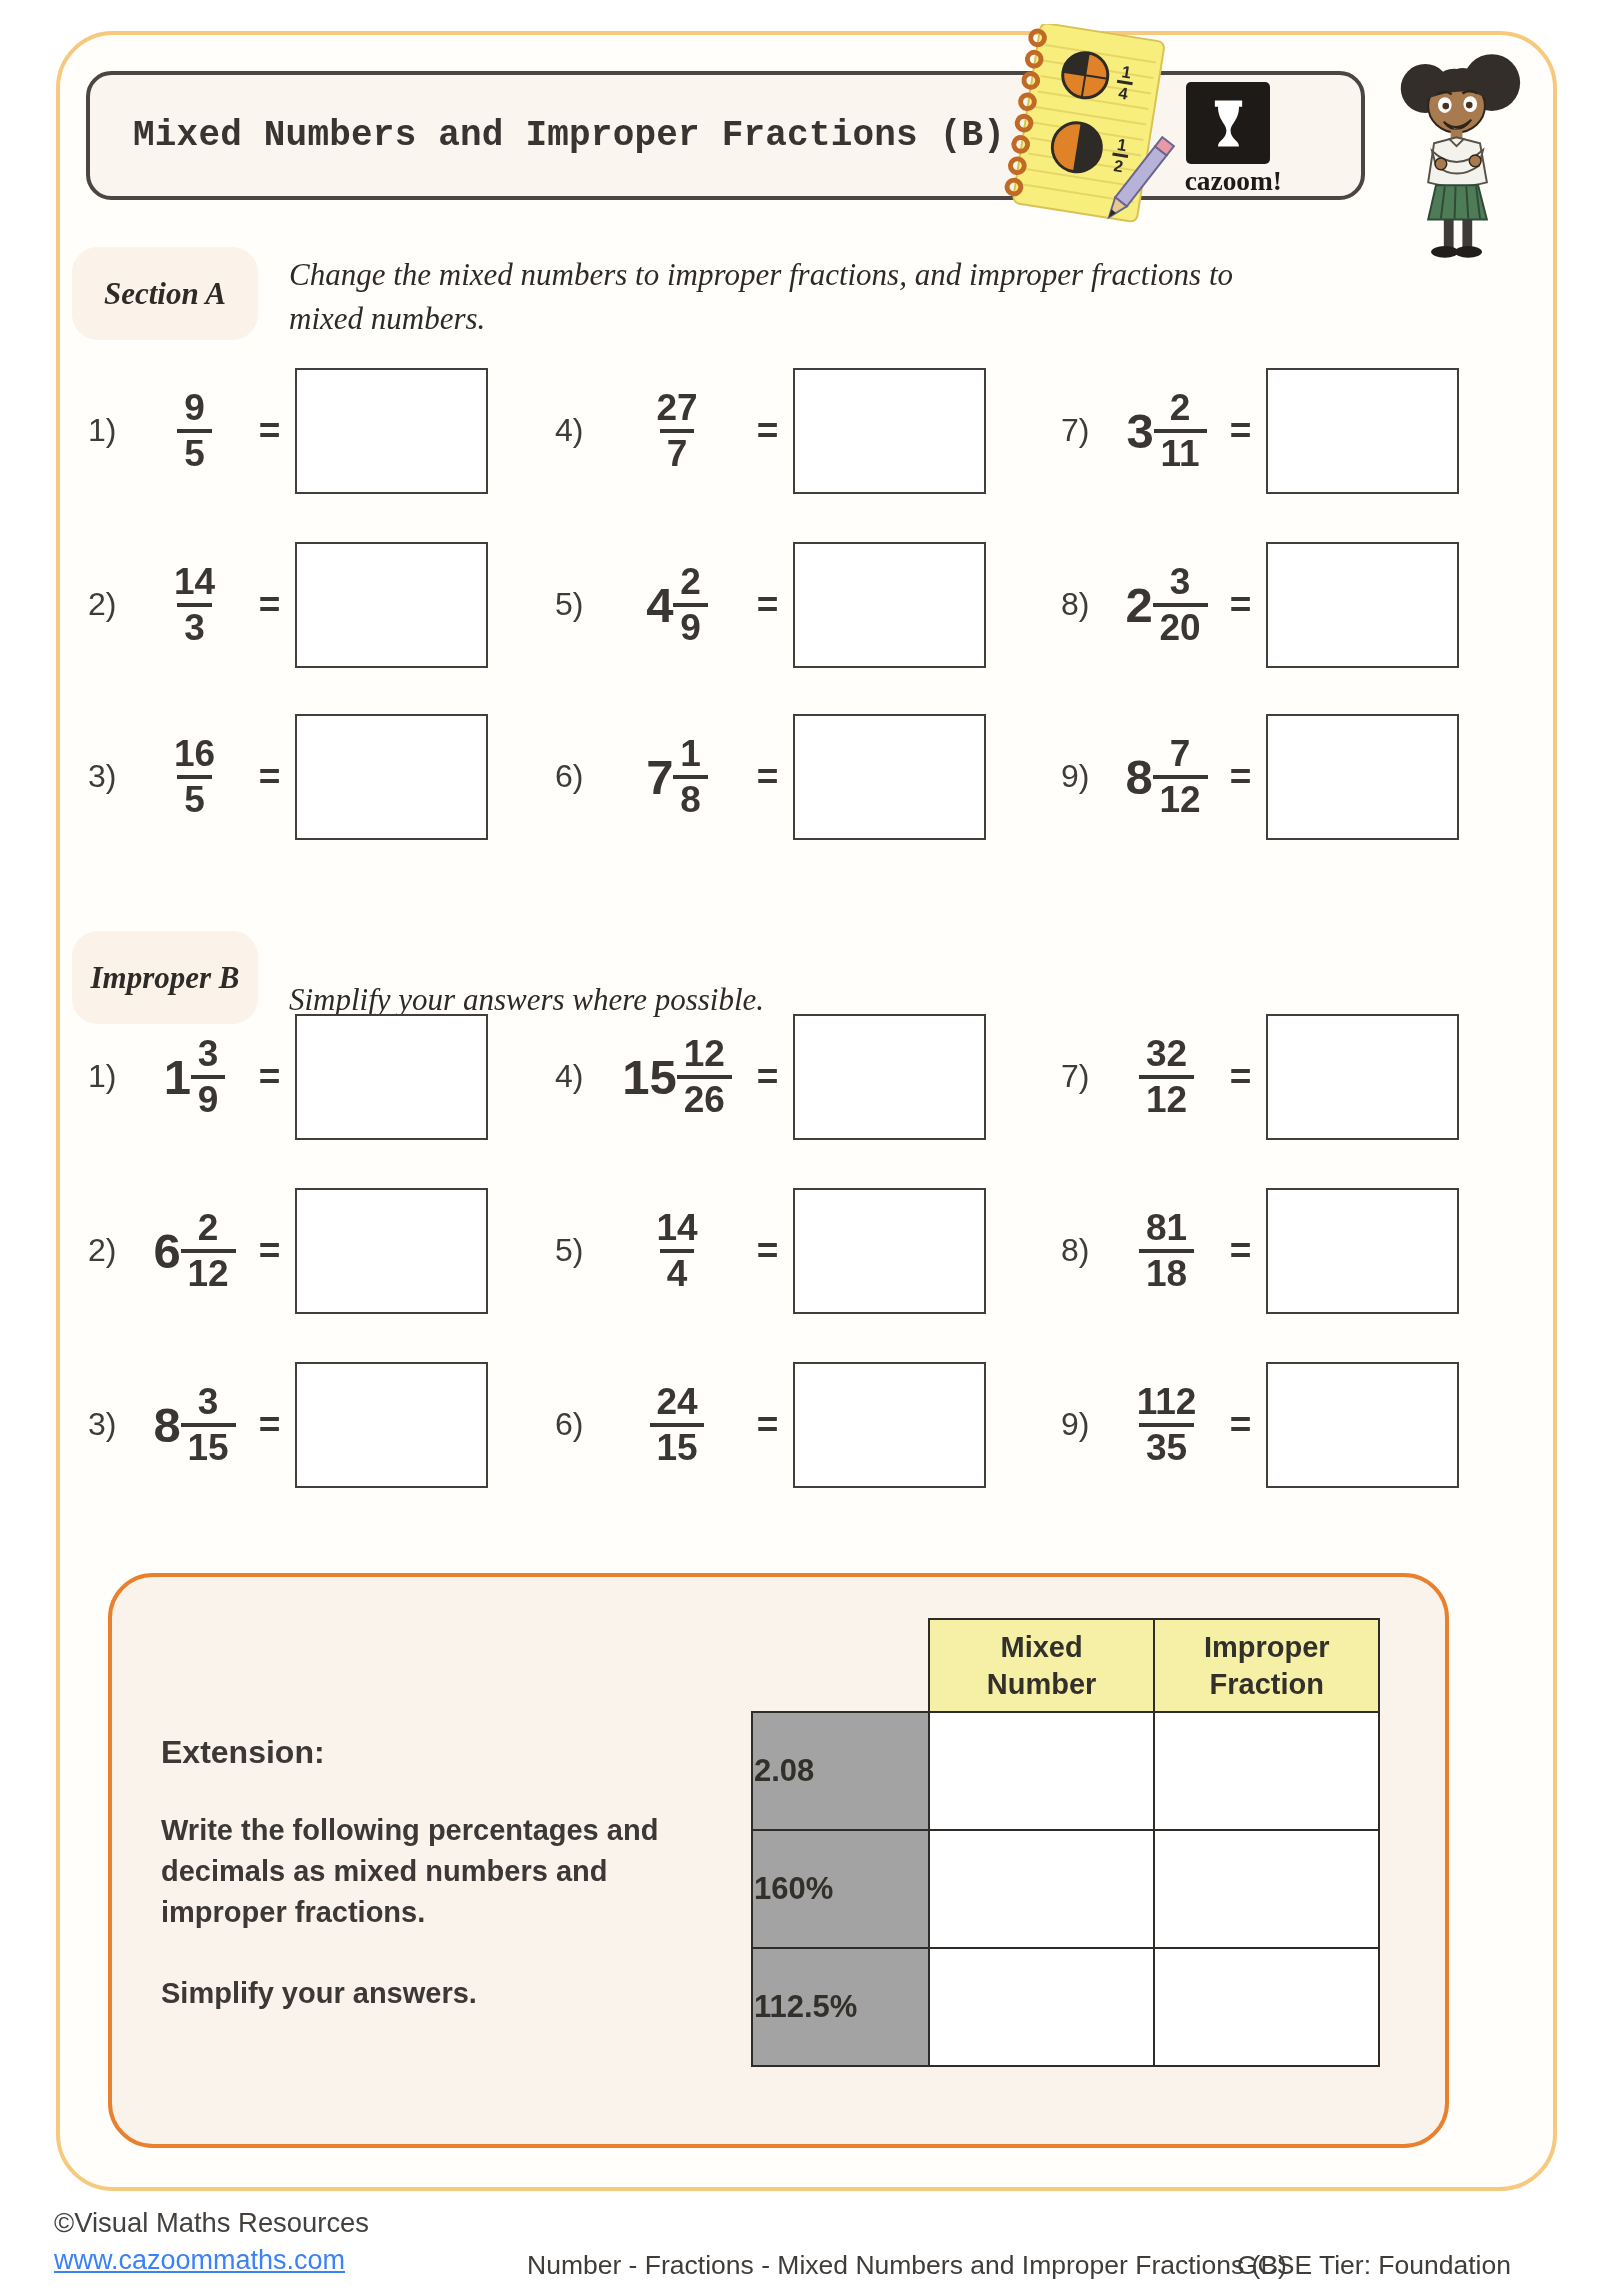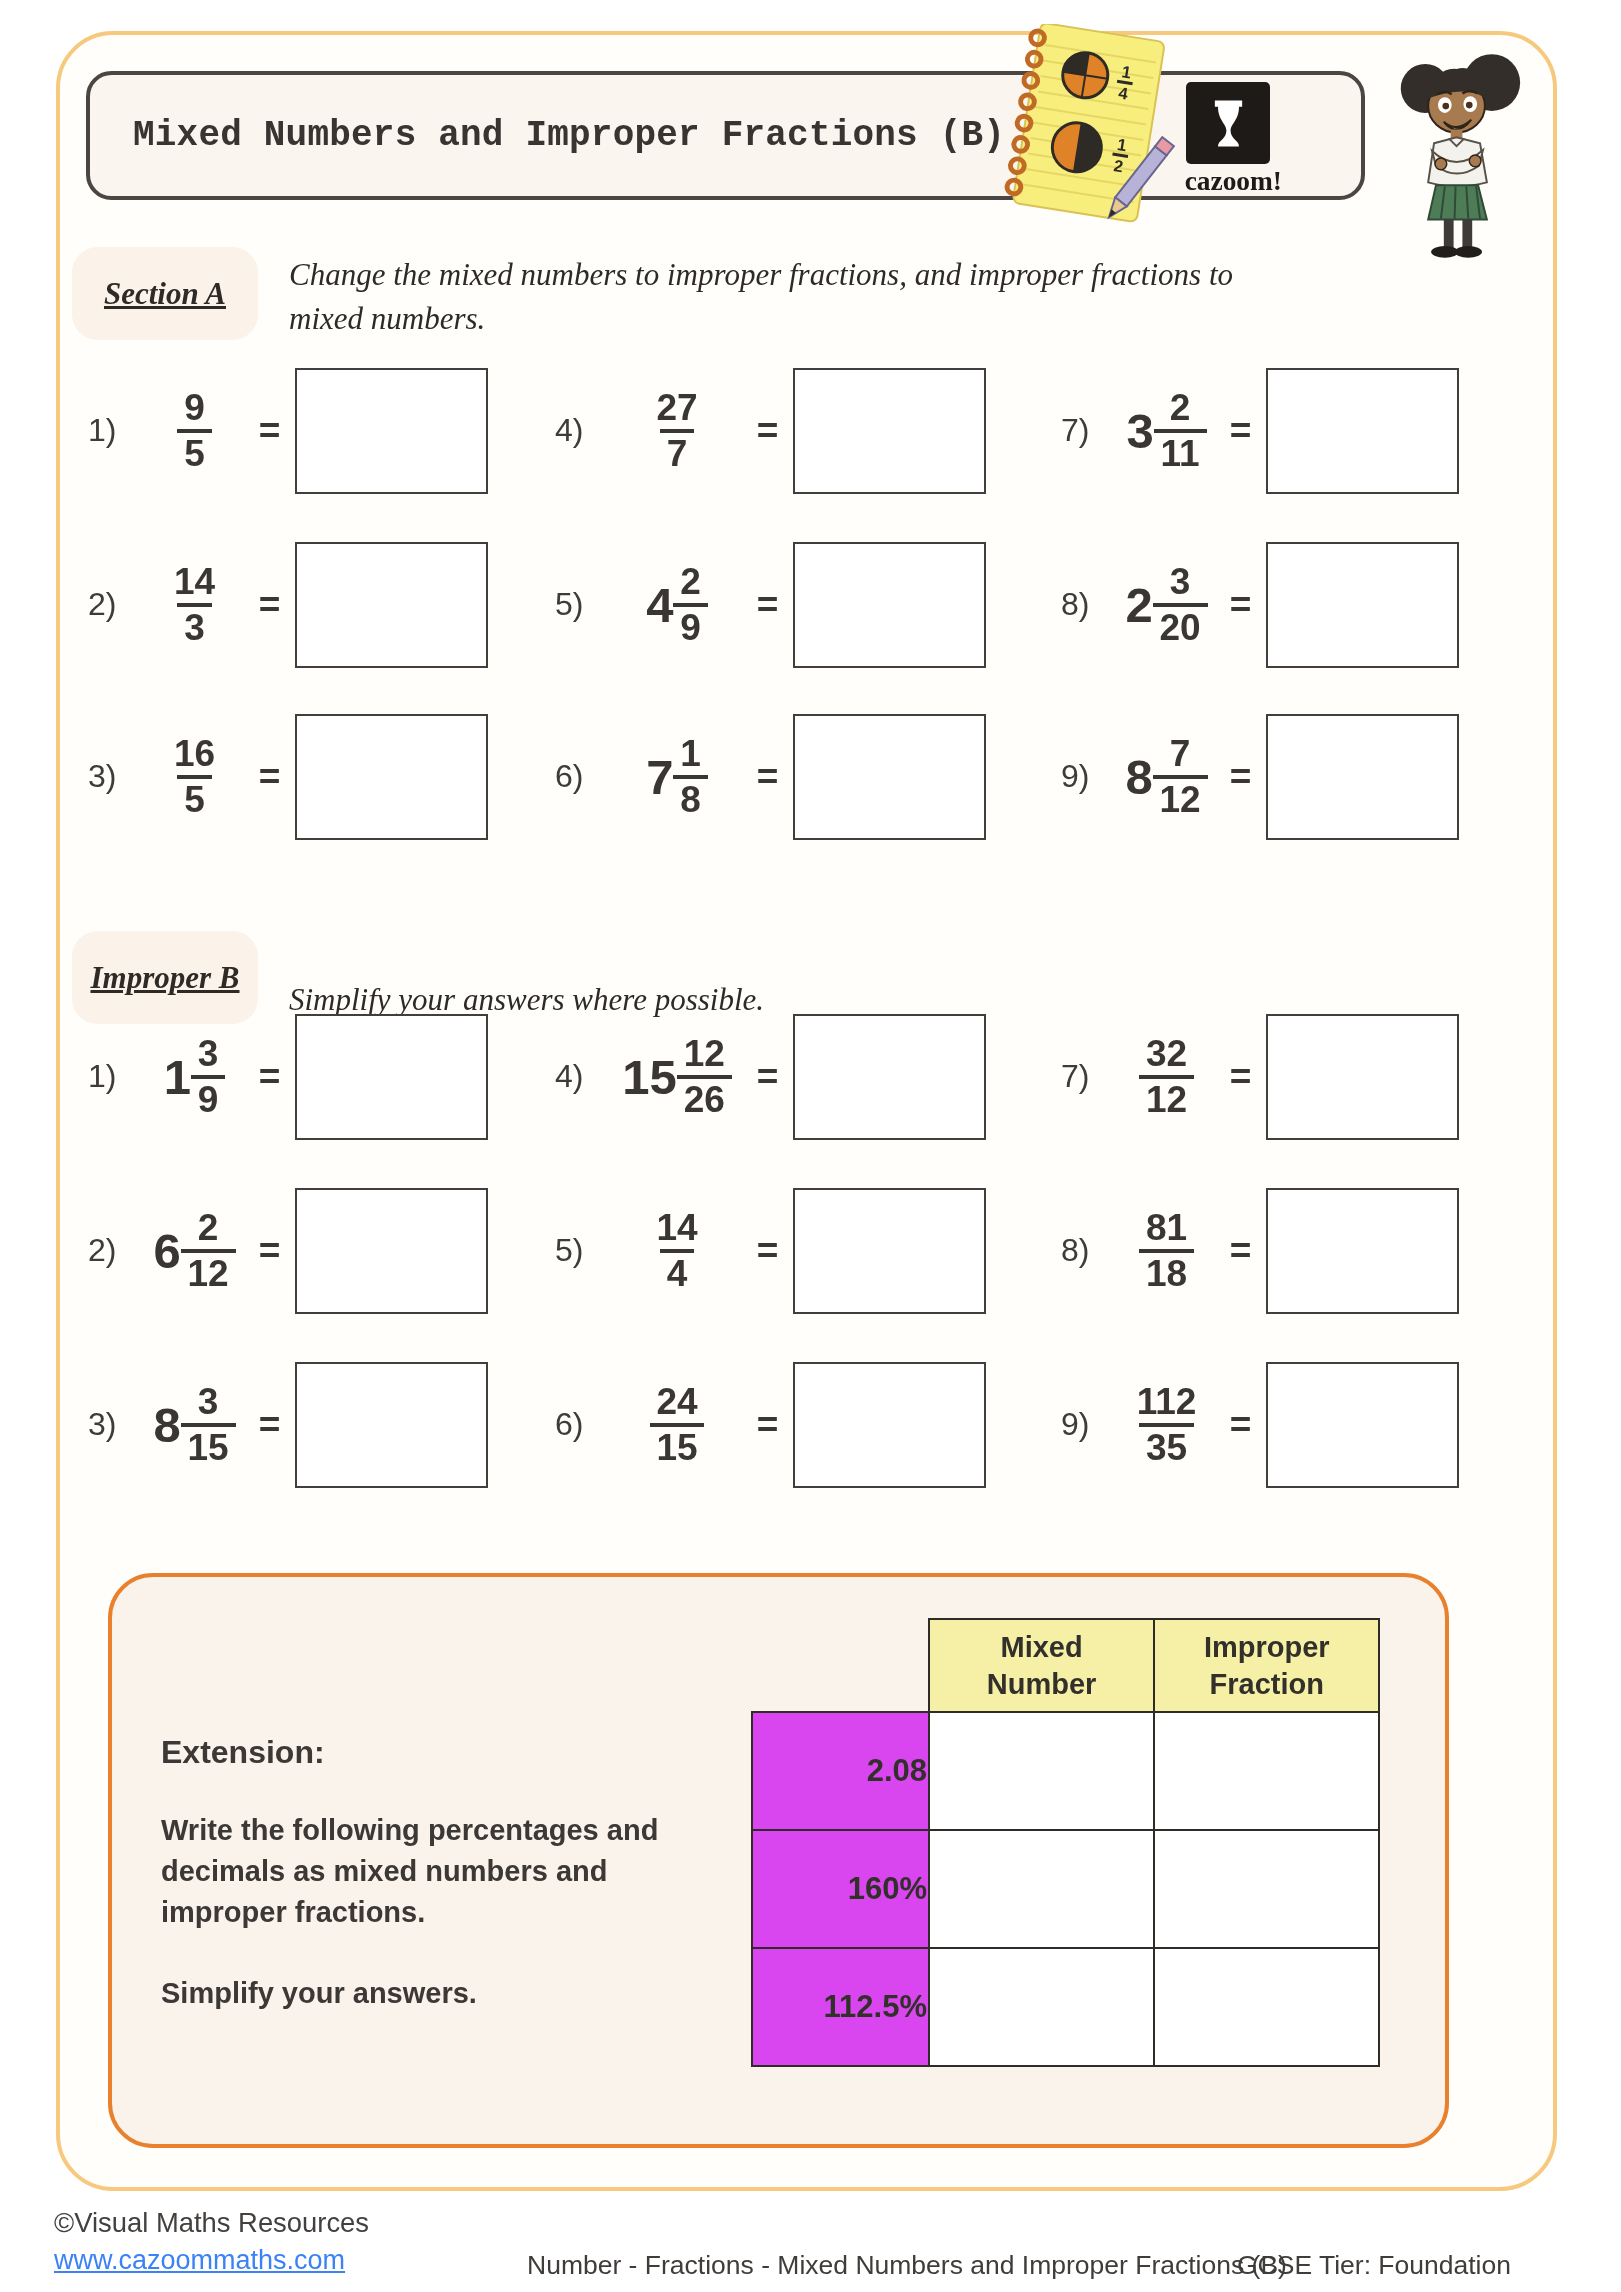--- a/index.html
+++ b/index.html
@@ -25,21 +25,21 @@
                color:#1D1A17;margin-top:2px;}
 
   
   .notepad{position:absolute;left:982px;top:23.5px;width:201px;height:206px;}
   .girl{position:absolute;left:1390px;top:49px;width:137px;height:211px;}
 
   
   .seclabel{position:absolute;left:72px;width:186px;height:93px;background:#FBF2E9;
             border-radius:25.5px;display:flex;align-items:center;justify-content:center;}
   .seclabel span{font-family:"Liberation Serif",serif;font-style:italic;font-weight:bold;
-                 font-size:31px;color:#2E2A26;text-decoration:underline;}
+                 font-size:31px;color:#2E2A26;}
   .instr{position:absolute;left:289px;width:1000px;font-family:"Liberation Serif",serif;
          font-style:italic;font-size:31px;line-height:44px;color:#2E2A27;}
 
   
   .prob{position:absolute;height:125px;display:flex;align-items:center;}
   .pnum{width:57px;font-size:32px;color:#3E3B38;flex:none;}
   .pexpr{flex:1;display:flex;align-items:center;justify-content:center;}
   .whole{font-size:49px;font-weight:bold;color:#3A3633;}
   .whole:empty{display:none;}
   .fr{display:inline-flex;flex-direction:column;align-items:center;font-weight:bold;
@@ -52,22 +52,22 @@
   
   .ext{position:absolute;left:108px;top:1573px;width:1333px;height:567px;
        border:4.9px solid #E8802E;border-radius:45px;background:#F9F3EB;}
   .ext-title{position:absolute;left:49px;top:157px;font-size:32px;font-weight:bold;color:#3B3835;}
   .ext-body{position:absolute;left:49px;top:233px;width:534px;font-size:29px;line-height:41px;color:#3B3835;font-weight:bold;}
   .ext-note{position:absolute;left:49px;top:400px;font-size:29px;color:#3B3835;font-weight:bold;}
   .ext table{position:absolute;left:639px;top:41px;border-collapse:collapse;}
   .ext td,.ext th{border:2.9px solid #2F2C28;font-family:"Liberation Sans",sans-serif;}
   .ext th{width:184px;height:91px;background:#F5F0A6;font-size:29px;font-weight:bold;
           color:#33302C;line-height:1.25;text-align:center;padding:0 19.6px;}
-  .ext td.rowlab{width:173px;background:#d946ef;font-size:31px;font-weight:bold;
-                 color:#33302C;text-align:right;}
+  .ext td.rowlab{width:173px;background:#a3a3a3;font-size:31px;font-weight:bold;
+                 color:#33302C;text-align:left;}
   .ext td.ans{width:184px;background:#FFFFFF;}
   .ext tr.datarow{height:118px;}
   .ext td.blank{border:none;background:transparent;}
 
   
   .foot-copy{position:absolute;left:54px;top:2207px;font-size:27.4px;color:#43403D;}
   .foot-link{position:absolute;left:54px;top:2245px;font-size:27px;color:#3b82f6;
              }
   .foot-center{position:absolute;left:487px;top:2250px;font-size:26.5px;color:#3F3C39;margin-left:40px;}
   .foot-right{position:absolute;left:1237px;top:2250px;font-size:26.5px;color:#3F3C39;}

